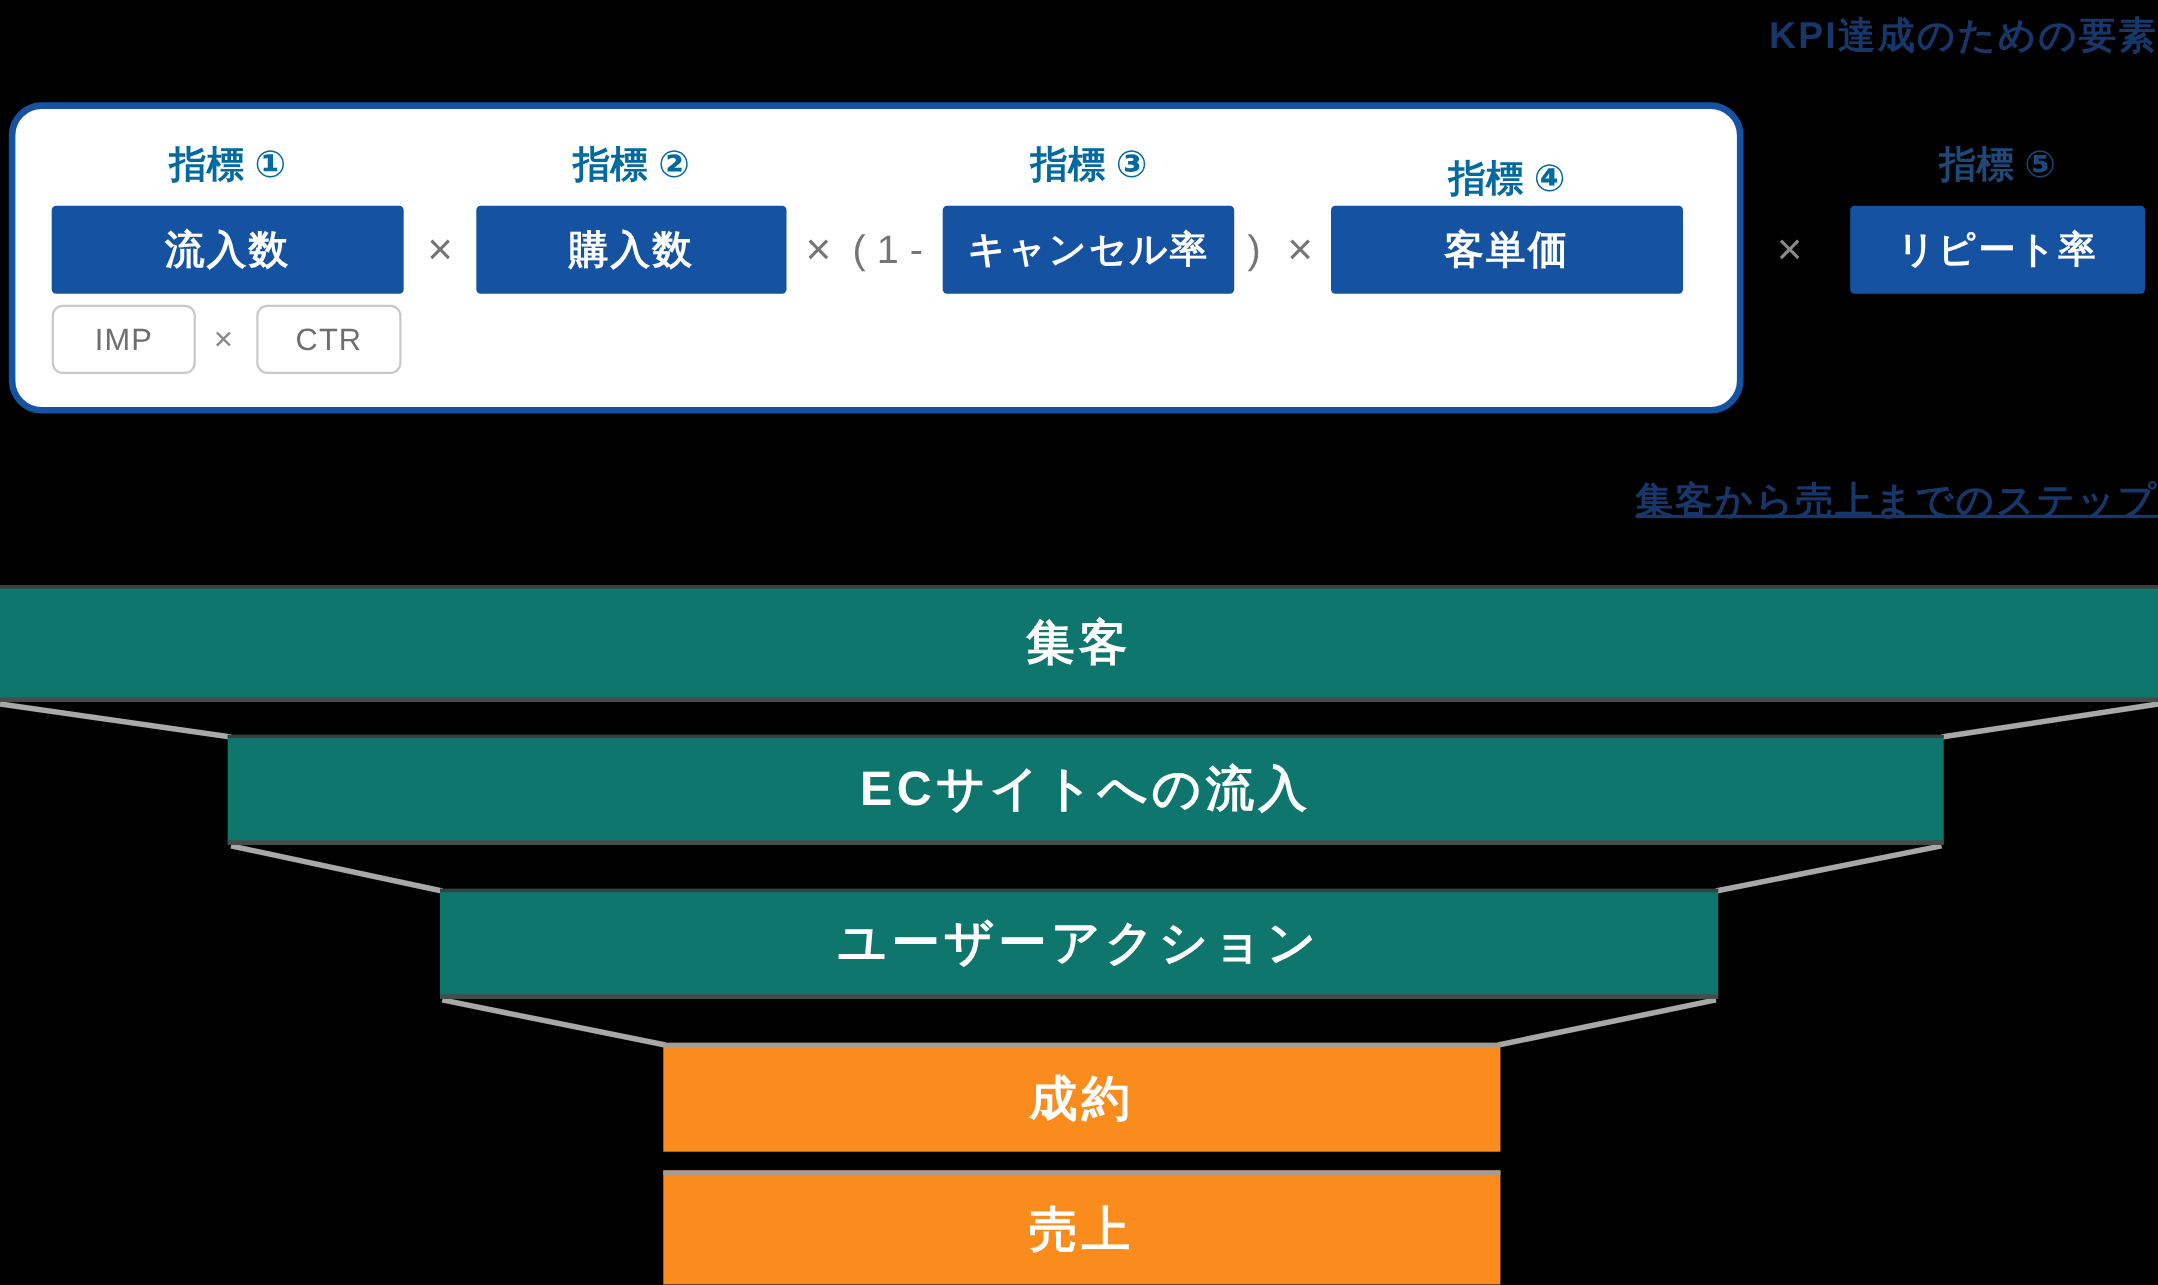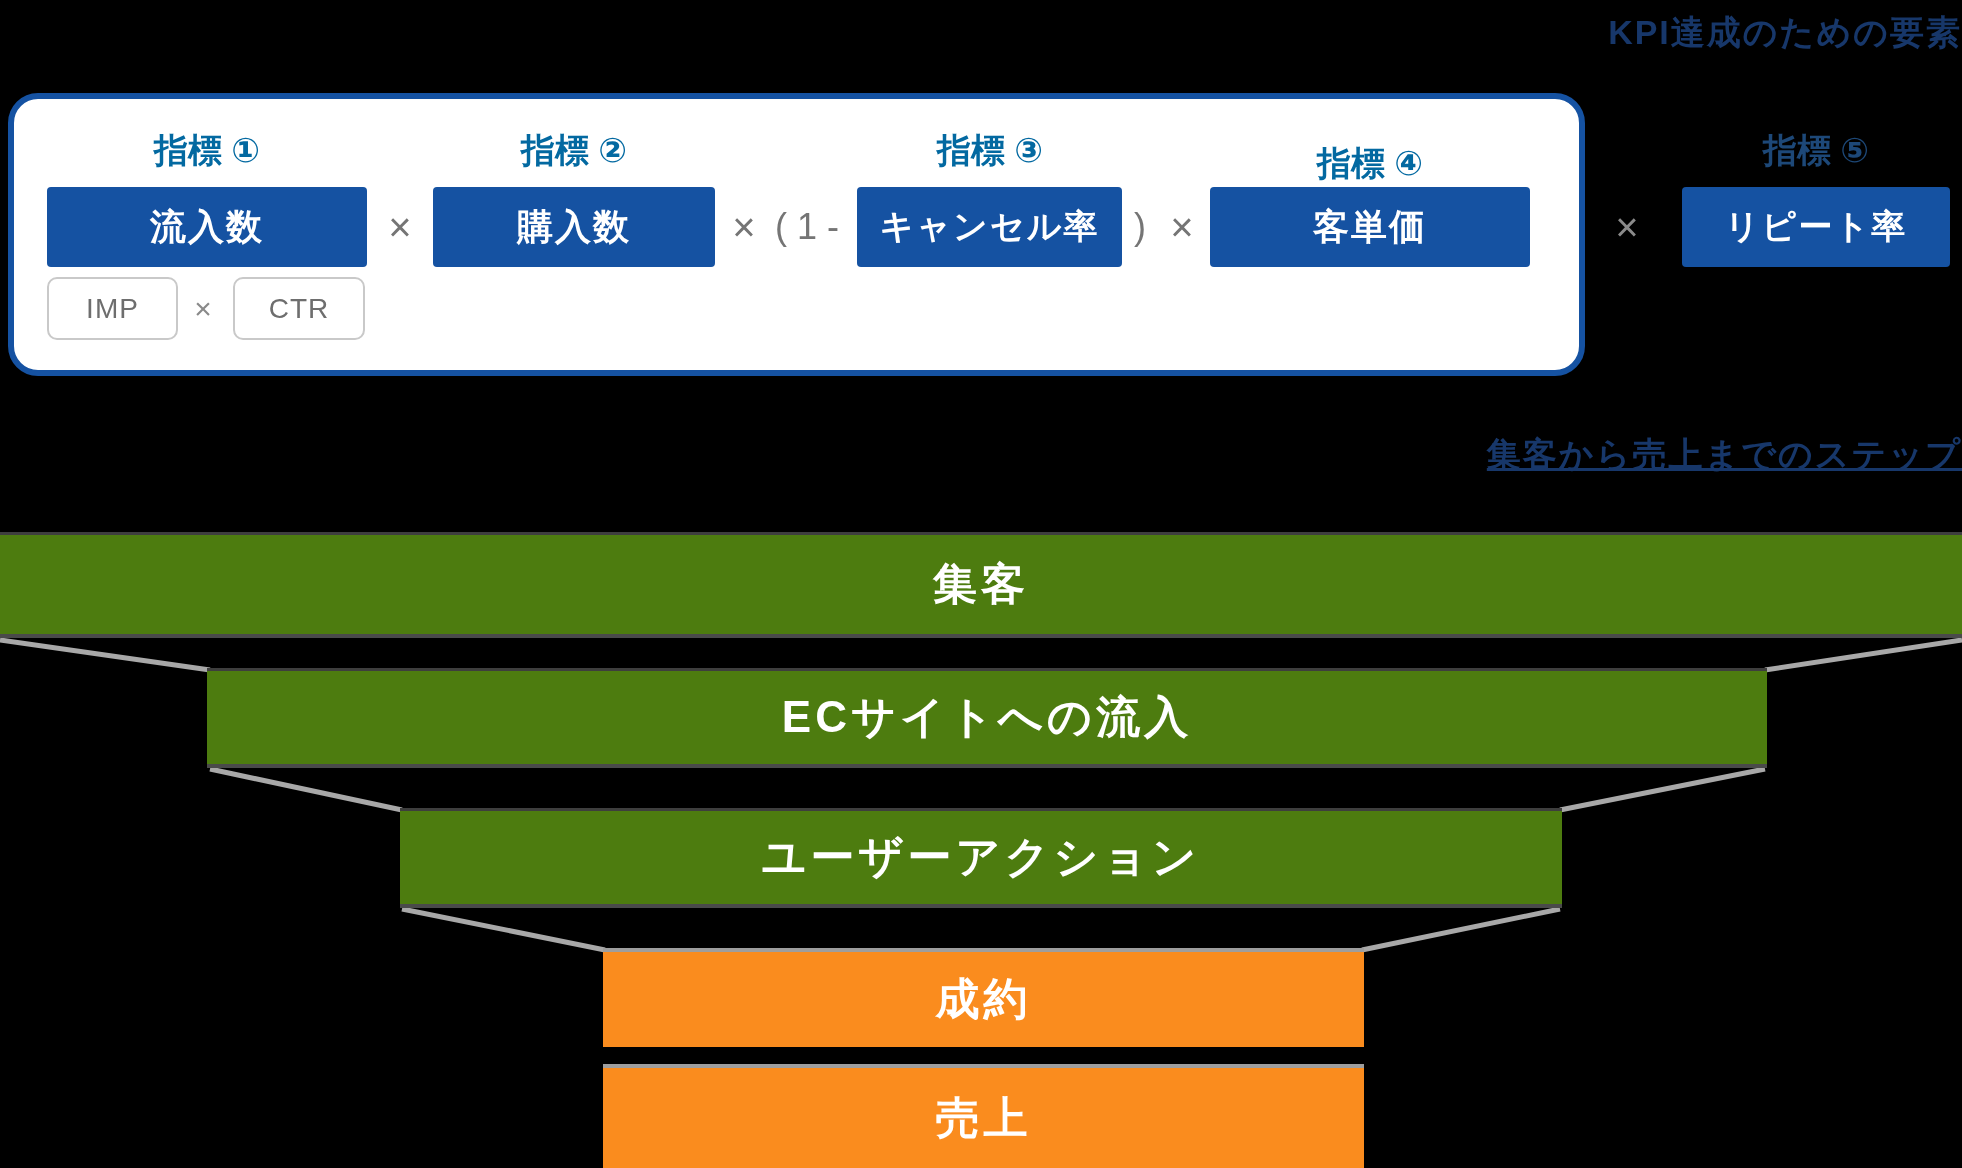--- a/index.html
+++ b/index.html
@@ -25,21 +25,21 @@
   .op.outside{color:#8a8a8a;}
 
   .chip{position:absolute;top:277px;height:63px;box-sizing:border-box;
     border:2px solid #c9c9c9;border-radius:10px;background:#ffffff;color:#6e6e6e;
     font-size:28px;display:flex;align-items:center;justify-content:center;letter-spacing:1px;}
   .chip-op{position:absolute;top:277px;height:63px;display:flex;align-items:center;
     justify-content:center;color:#8a8a8a;font-size:30px;}
 
   .bar{position:absolute;box-sizing:border-box;display:flex;align-items:center;
     justify-content:center;color:#ffffff;font-size:44px;font-weight:bold;letter-spacing:4px;}
-  .bar.blue{background:#4d7c0f;border-top:3px solid #3e3e3e;border-bottom:4px solid #4a4a4a;}
+  .bar.blue{background:#0f766e;border-top:3px solid #3e3e3e;border-bottom:4px solid #4a4a4a;}
   .bar.orange{background:#fa8c1e;border-top:4px solid #9e9e9e;}
 
   .connectors{position:absolute;left:0;top:0;pointer-events:none;}
 </style>
 </head>
 <body>
 
 <div class="stage">
 
   <div class="sec-title" style="top:10px;">KPI達成のための要素</div>

